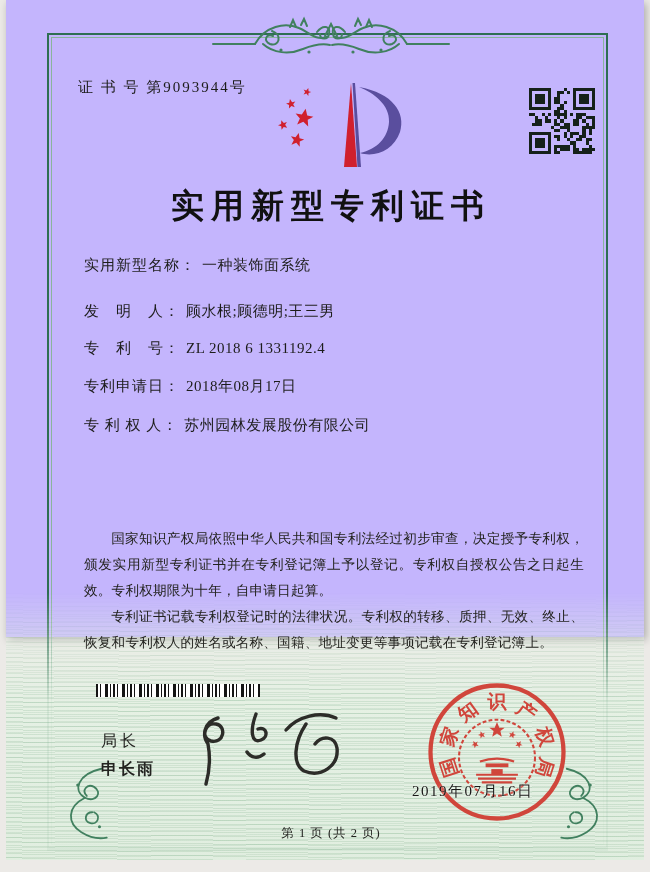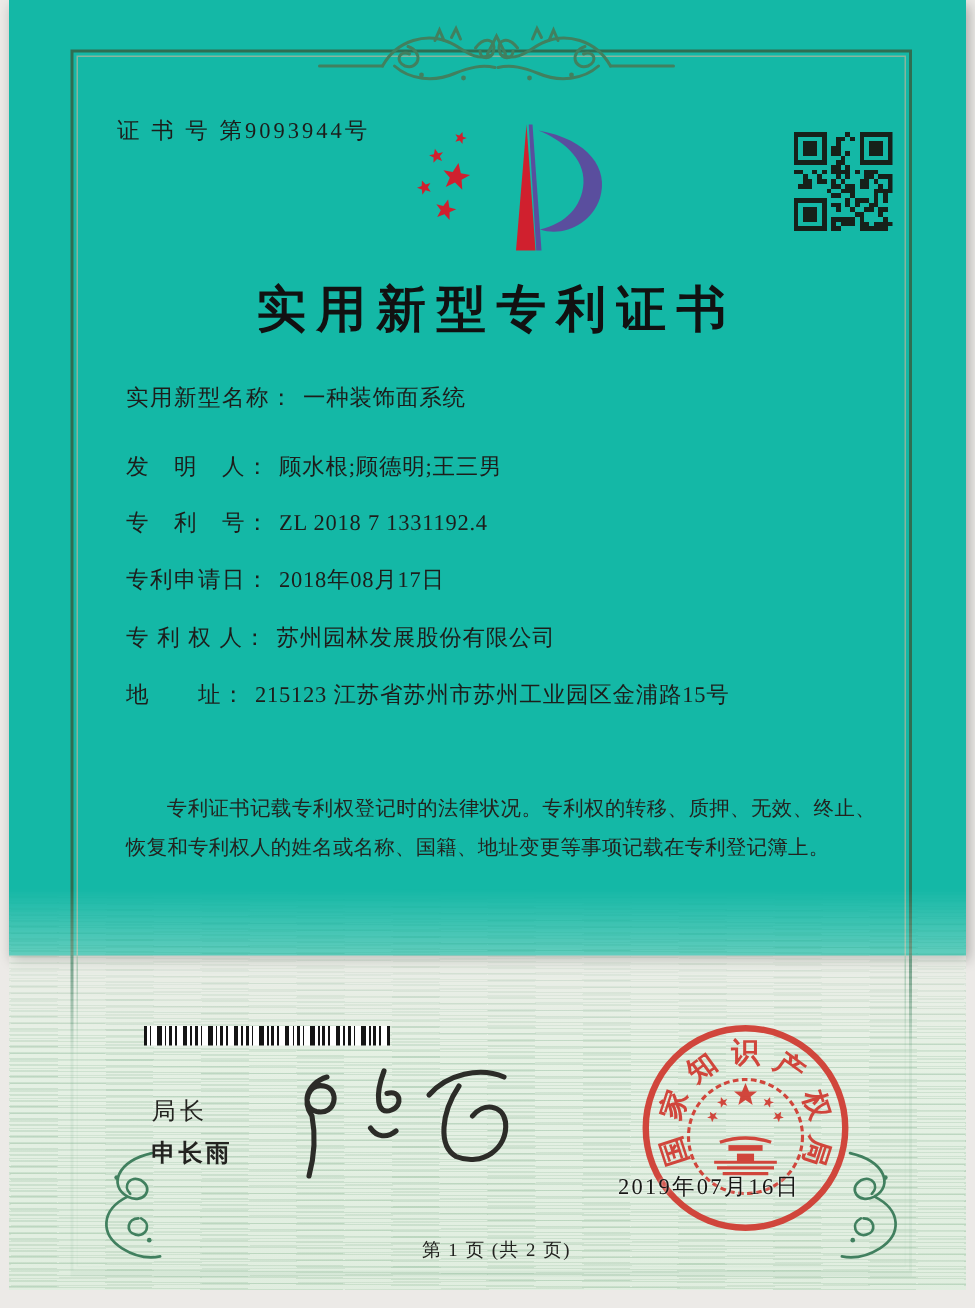--- a/index.html
+++ b/index.html
@@ -3,21 +3,21 @@
 <meta charset="utf-8">
 <style>
   html,body{margin:0;padding:0;}
   body{
     width:650px;height:872px;position:relative;overflow:hidden;
     background:#eceae7;
     font-family:"Liberation Serif","DejaVu Serif",serif;
   }
   .paper{
     position:absolute;left:6px;top:0;width:638px;height:637px;
-    background:#14b8a6;
+    background:#c4b5fd;
     box-shadow:2px 3px 8px rgba(0,0,0,.28);
   }
   
   .frame{
     position:absolute;left:41px;top:33px;width:557px;height:812px;
     border:2px solid #2f6e52;border-bottom-width:4px;
   }
   .frame-inner{
     position:absolute;inset:2px;border:1px solid #8ab49c;
   }
@@ -363,33 +363,31 @@
 
   <div class="title">实用新型专利证书</div>
 
   <div class="frow" style="top:302px">
     <span class="flabel">发　明　人：</span><span class="fvalue">顾水根;顾德明;王三男</span>
   </div>
   <div class="frow" style="top:256px">
     <span class="flabel">实用新型名称：</span><span class="fvalue">一种装饰面系统</span>
   </div>
   <div class="frow" style="top:339px">
-    <span class="flabel">专　利　号：</span><span class="fvalue">ZL 2018 7 1331192.4</span>
+    <span class="flabel">专　利　号：</span><span class="fvalue">ZL 2018 6 1331192.4</span>
   </div>
   <div class="frow" style="top:377px">
     <span class="flabel">专利申请日：</span><span class="fvalue">2018年08月17日</span>
   </div>
   <div class="frow" style="top:416px">
     <span class="flabel">专 利 权 人：</span><span class="fvalue">苏州园林发展股份有限公司</span>
   </div>
-  <div class="frow" style="top:454px">
-    <span class="flabel">地　　址：</span><span class="fvalue">215123 江苏省苏州市苏州工业园区金浦路15号</span>
-  </div>
 
   <div class="paras">
+    <p>国家知识产权局依照中华人民共和国专利法经过初步审查，决定授予专利权，颁发实用新型专利证书并在专利登记簿上予以登记。专利权自授权公告之日起生效。专利权期限为十年，自申请日起算。</p>
     <p>专利证书记载专利权登记时的法律状况。专利权的转移、质押、无效、终止、恢复和专利权人的姓名或名称、国籍、地址变更等事项记载在专利登记簿上。</p>
   </div>
 
   <div class="barcode"></div>
 
   <div class="sig-title">局长</div>
   <div class="sig-name">申长雨</div>
 
   <svg class="sig-script" viewBox="0 0 180 92">
     <g stroke="#2c2c28" stroke-width="3.4" fill="none" stroke-linecap="round" stroke-linejoin="round">

